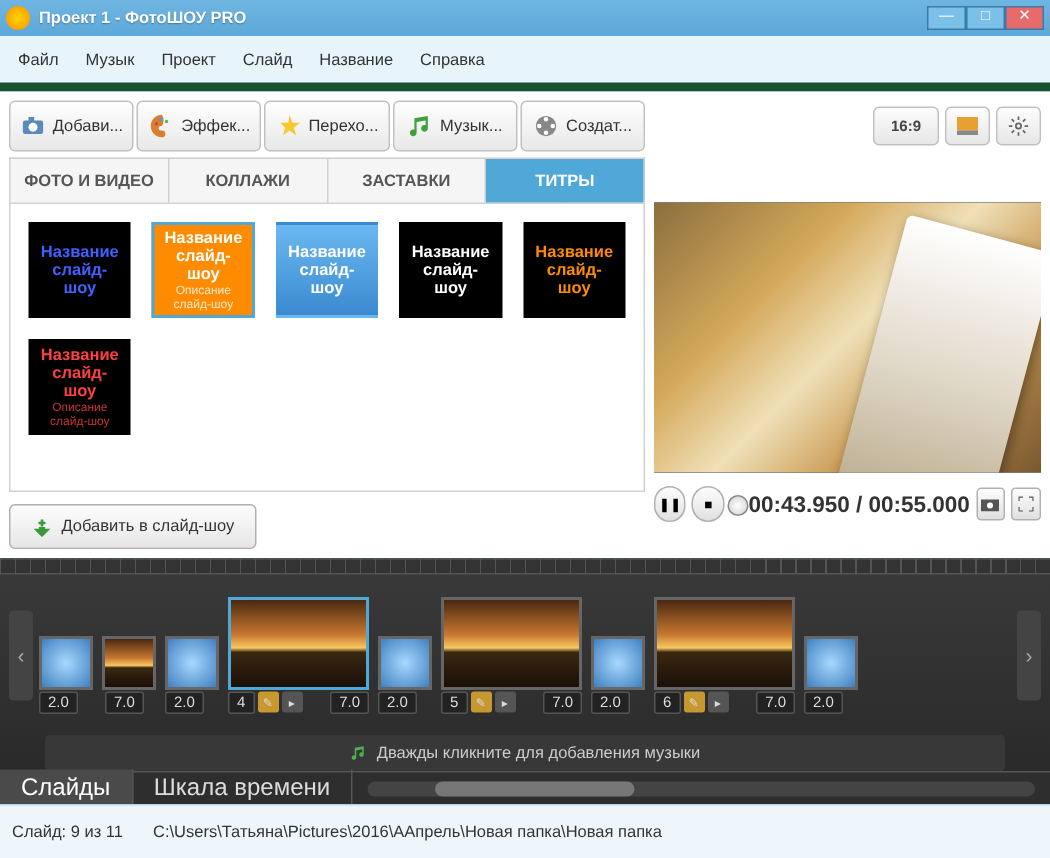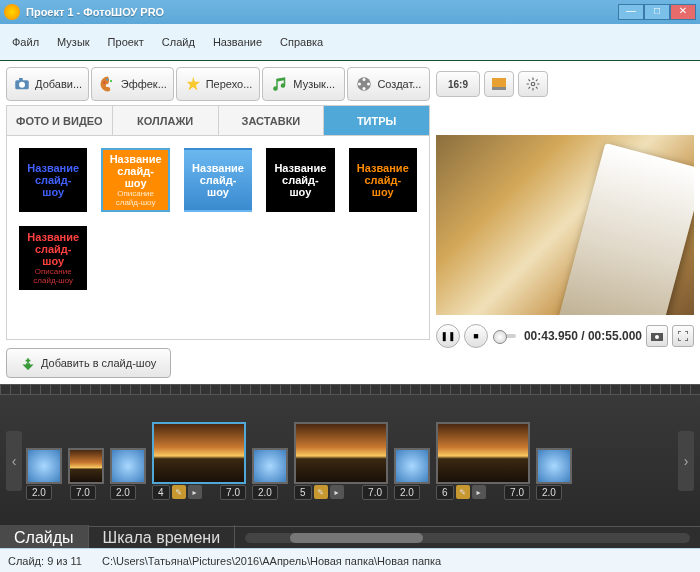--- a/index.html
+++ b/index.html
@@ -3,71 +3,71 @@
 <meta charset="utf-8">
 <style>
 *{box-sizing:border-box;margin:0;padding:0;font-family:Tahoma,Arial,sans-serif;font-size:11px;user-select:none}
 body{width:700px;height:572px;background:#5ca8d8;overflow:hidden;display:flex;flex-direction:column}
 .titlebar{height:24px;background:linear-gradient(#6fb5e2,#5ca8d8);display:flex;align-items:center;padding:0 4px;color:#fff}
 .titlebar .appicon{width:16px;height:16px;background:radial-gradient(circle,#ffd700,#ff8c00);border-radius:50%;margin-right:6px}
 .titlebar .title{flex:1;font-weight:bold;text-shadow:0 1px 1px rgba(0,0,0,.3)}
 .winbtns{display:flex;gap:0}
 .winbtn{width:26px;height:16px;background:#7bc0e8;border:1px solid #3a7aa8;color:#fff;text-align:center;line-height:12px;font-size:10px;cursor:pointer}
 .winbtn.close{background:#e86b6b}
-.menubar{height:37px;background:#e8f4fb;display:flex;align-items:center;padding:14px 4px;gap:2px;border-bottom:1px solid #14532d}
+.menubar{height:37px;background:#e8f4fb;display:flex;align-items:center;padding:14px 4px;gap:2px;border-bottom:6px solid #14532d}
 .menubar .mi{padding:2px 8px;cursor:pointer;color:#333}
 .workarea{flex:1;display:flex;background:#fff;padding:6px;gap:6px;min-height:0}
 .leftpane{flex:1;display:flex;flex-direction:column;min-width:0}
 .toolbar{display:flex;gap:2px;height:34px;margin-bottom:4px}
 .tbtn{flex:1;background:linear-gradient(#fefefe,#e8e8e8);border:1px solid #c0c0c0;border-radius:4px;display:flex;align-items:center;justify-content:center;gap:4px;cursor:pointer;font-size:11px;color:#333;padding:0 4px;overflow:hidden;white-space:nowrap}
 .ticon{width:18px;height:18px;flex-shrink:0}
 .subtabs{display:flex;height:30px;background:#f5f5f5;border:1px solid #d0d0d0;border-bottom:none}
 .stab{flex:1;display:flex;align-items:center;justify-content:center;font-weight:bold;color:#555;cursor:pointer;border-right:1px solid #d0d0d0;position:relative}
 .stab:last-child{border-right:none}
 .stab.active{background:#4fa8d8;color:#fff}
 .stab.active::after{content:"";position:absolute;bottom:-6px;left:50%;margin-left:-6px;border:6px solid transparent;border-top-color:#4fa8d8}
 .gallery{flex:1;border:1px solid #d0d0d0;background:#fff;padding:12px;overflow:auto;display:grid;grid-template-columns:repeat(5,1fr);gap:14px;align-content:start}
 .thumb{height:64px;border:2px solid transparent;display:flex;flex-direction:column;align-items:center;justify-content:center;cursor:pointer;color:#fff;font-size:9px;text-align:center;padding:4px}
 .thumb.sel{border-color:#4fa8d8}
 .addbtn-row{padding:8px 0 0 0}
 .addbtn{background:linear-gradient(#fdfdfd,#e6e6e6);border:1px solid #b0b0b0;border-radius:4px;padding:7px 14px;cursor:pointer;display:inline-flex;align-items:center;gap:6px;font-size:12px;color:#333}
 .rightpane{width:258px;display:flex;flex-direction:column}
-.rtop{display:flex;justify-content:flex-start;gap:4px;height:34px;align-items:center;margin-bottom:4px}
+.rtop{display:flex;justify-content:flex-end;gap:4px;height:34px;align-items:center;margin-bottom:4px}
 .rbtn{width:30px;height:26px;background:linear-gradient(#fdfdfd,#e6e6e6);border:1px solid #c0c0c0;border-radius:4px;display:flex;align-items:center;justify-content:center;cursor:pointer;font-size:10px}
 .ratio{width:44px;font-weight:bold;color:#444}
 .preview{flex:1;background:#000;display:flex;align-items:center;justify-content:center;min-height:0;margin-top:30px;margin-bottom:6px;height:180px;max-height:180px;position:relative;overflow:hidden}
 .preview-inner{width:100%;height:100%;background:linear-gradient(135deg,#8b6f3e 0%,#d4a85a 30%,#f0e0b8 50%,#c89850 70%,#7a5830 100%);position:relative}
 .preview-inner::after{content:"";position:absolute;top:10%;right:5%;width:40%;height:110%;background:linear-gradient(#fff,#e0d8c8,#b8a888);transform:rotate(15deg);border-radius:4px;box-shadow:2px 2px 8px rgba(0,0,0,.4)}
 .controls{display:flex;align-items:center;gap:4px;height:30px}
 .cbtn{width:24px;height:24px;border:1px solid #b0b0b0;border-radius:12px;background:linear-gradient(#fdfdfd,#e0e0e0);display:flex;align-items:center;justify-content:center;cursor:pointer;font-size:9px}
 .slider{flex:1;height:4px;background:#d0d0d0;border-radius:2px;position:relative;margin:0 4px}
 .slider::before{content:"";position:absolute;left:0;width:15%;height:100%;background:#4fa8d8;border-radius:2px}
 .slider::after{content:"";position:absolute;left:15%;top:-4px;width:12px;height:12px;background:radial-gradient(#fff,#d0d0d0);border:1px solid #888;border-radius:50%;margin-left:-6px}
-.time{font-size:12px;color:#333;font-weight:bold;white-space:nowrap}
+.time{font-size:15px;color:#333;font-weight:bold;white-space:nowrap}
 .sqbtn{width:22px;height:22px;border:1px solid #b0b0b0;border-radius:3px;background:linear-gradient(#fdfdfd,#e0e0e0);display:flex;align-items:center;justify-content:center;cursor:pointer}
 .timeline{height:142px;background:linear-gradient(#3a3a3a,#2a2a2a);display:flex;flex-direction:column;border-top:1px solid #555}
 .ruler{height:10px;background:repeating-linear-gradient(90deg,#555 0,#555 1px,#333 1px,#333 10px);border-bottom:1px solid #555}
 .track{flex:1;display:flex;align-items:center;padding:4px 6px;gap:4px;overflow:hidden}
 .navarr{width:16px;height:60px;background:#444;color:#aaa;display:flex;align-items:center;justify-content:center;cursor:pointer;border-radius:3px;font-size:14px}
 .clip{display:flex;flex-direction:column;align-items:flex-start;gap:1px}
 .clip-img{background:#000;border:2px solid #666;position:relative}
 .clip-img.sel{border-color:#4fa8d8}
 .clip-big{width:94px;height:62px}
 .clip-sm{width:36px;height:36px}
 .clip-info{display:flex;gap:2px;align-items:center;color:#ccc;font-size:10px}
 .badge{background:#222;border:1px solid #555;padding:1px 5px;border-radius:2px;color:#ddd;font-size:10px}
 .mini{width:14px;height:14px;background:#555;border-radius:2px;display:flex;align-items:center;justify-content:center;font-size:8px;color:#ddd;cursor:pointer}
 .mini.y{background:#c89830}
 .musictrack{height:24px;background:#383838;margin:0 30px;border-radius:3px;display:flex;align-items:center;justify-content:center;color:#ccc;font-size:11px;gap:6px;cursor:pointer}
 .bottombar{height:22px;background:#2e2e2e;display:flex;align-items:center;border-top:1px solid #555}
 .btab{padding:4px 14px;color:#ddd;cursor:pointer;font-size:16px;border-right:1px solid #555}
 .btab.active{background:#4a4a4a;color:#fff}
 .hscroll{flex:1;height:10px;background:#444;margin:0 10px;border-radius:5px;position:relative}
 .hscroll::after{content:"";position:absolute;left:10%;width:30%;height:100%;background:#777;border-radius:5px}
-.statusbar{height:24px;background:#eef6fb;display:flex;align-items:center;padding:0 8px;gap:20px;color:#333;font-size:11px;border-top:1px solid #b8d4e8}
+.statusbar{height:36px;background:#eef6fb;display:flex;align-items:center;padding:0 8px;gap:20px;color:#333;font-size:11px;border-top:1px solid #b8d4e8}
 .sunset{background:linear-gradient(#4a2810 0%,#c87830 40%,#f8c860 55%,#3a2810 60%,#1a1008 100%)}
 .trans-thumb{background:radial-gradient(circle,#a8d8ff,#4080c0)}
 </style>
 </head>
 <body>
 
 <div class="titlebar">
   <div class="appicon"></div>
   <div class="title">Проект 1 - ФотоШОУ PRO</div>
   <div class="winbtns">
@@ -267,20 +267,26 @@
             <div class="badge">7.0</div>
           </div>
         </div>
         <div class="clip">
           <div class="clip-img clip-sm trans-thumb"></div>
           <div class="badge">2.0</div>
         </div>
       </div>
     <div class="navarr">›</div>
   </div>
+  <div class="musictrack">
+    <svg width="12" height="12" viewBox="0 0 24 24">
+        <path d="M9 18a3 3 0 11-2-2.8V5l12-2v11a3 3 0 11-2-2.8V7L9 8.5V18z" fill="#50b050"></path>
+      </svg>
+    <span>Дважды кликните для добавления музыки</span>
+  </div>
 </div>
 
 <div class="bottombar">
   <div class="btab active">Слайды</div>
   <div class="btab">Шкала времени</div>
   <div class="hscroll"></div>
 </div>
 
 <div class="statusbar">
   <span>Слайд: 9 из 11</span>

